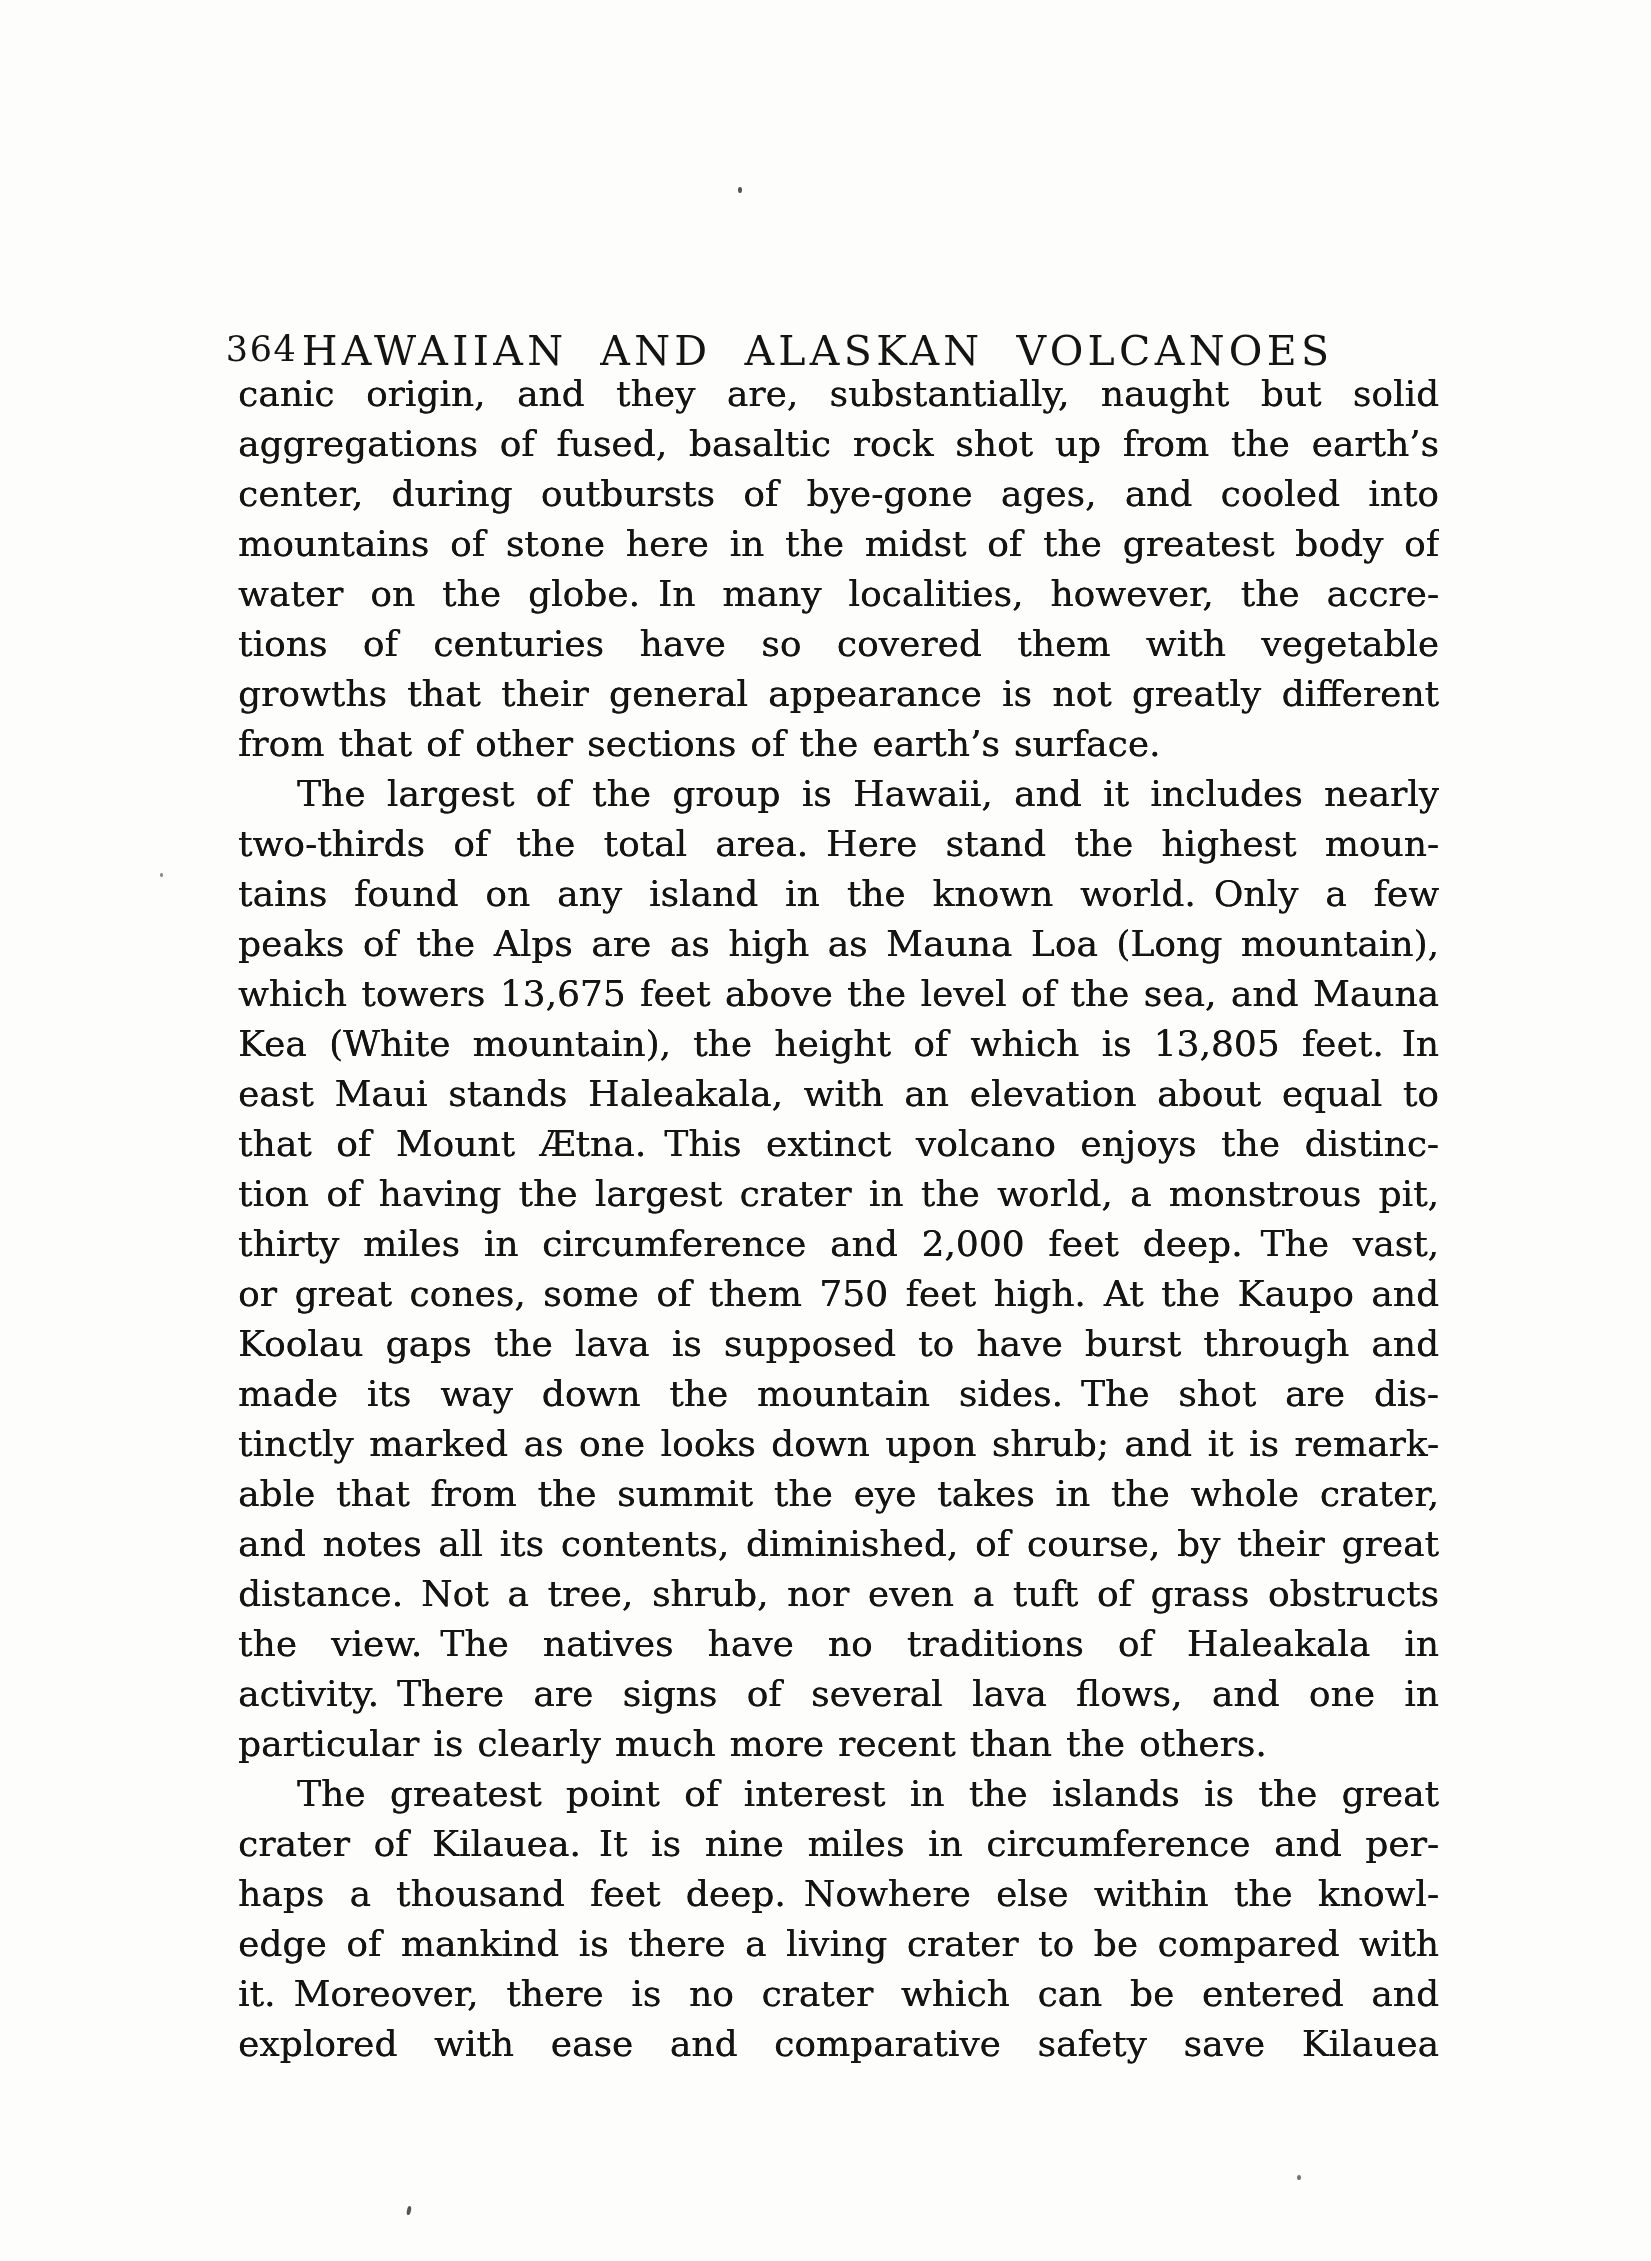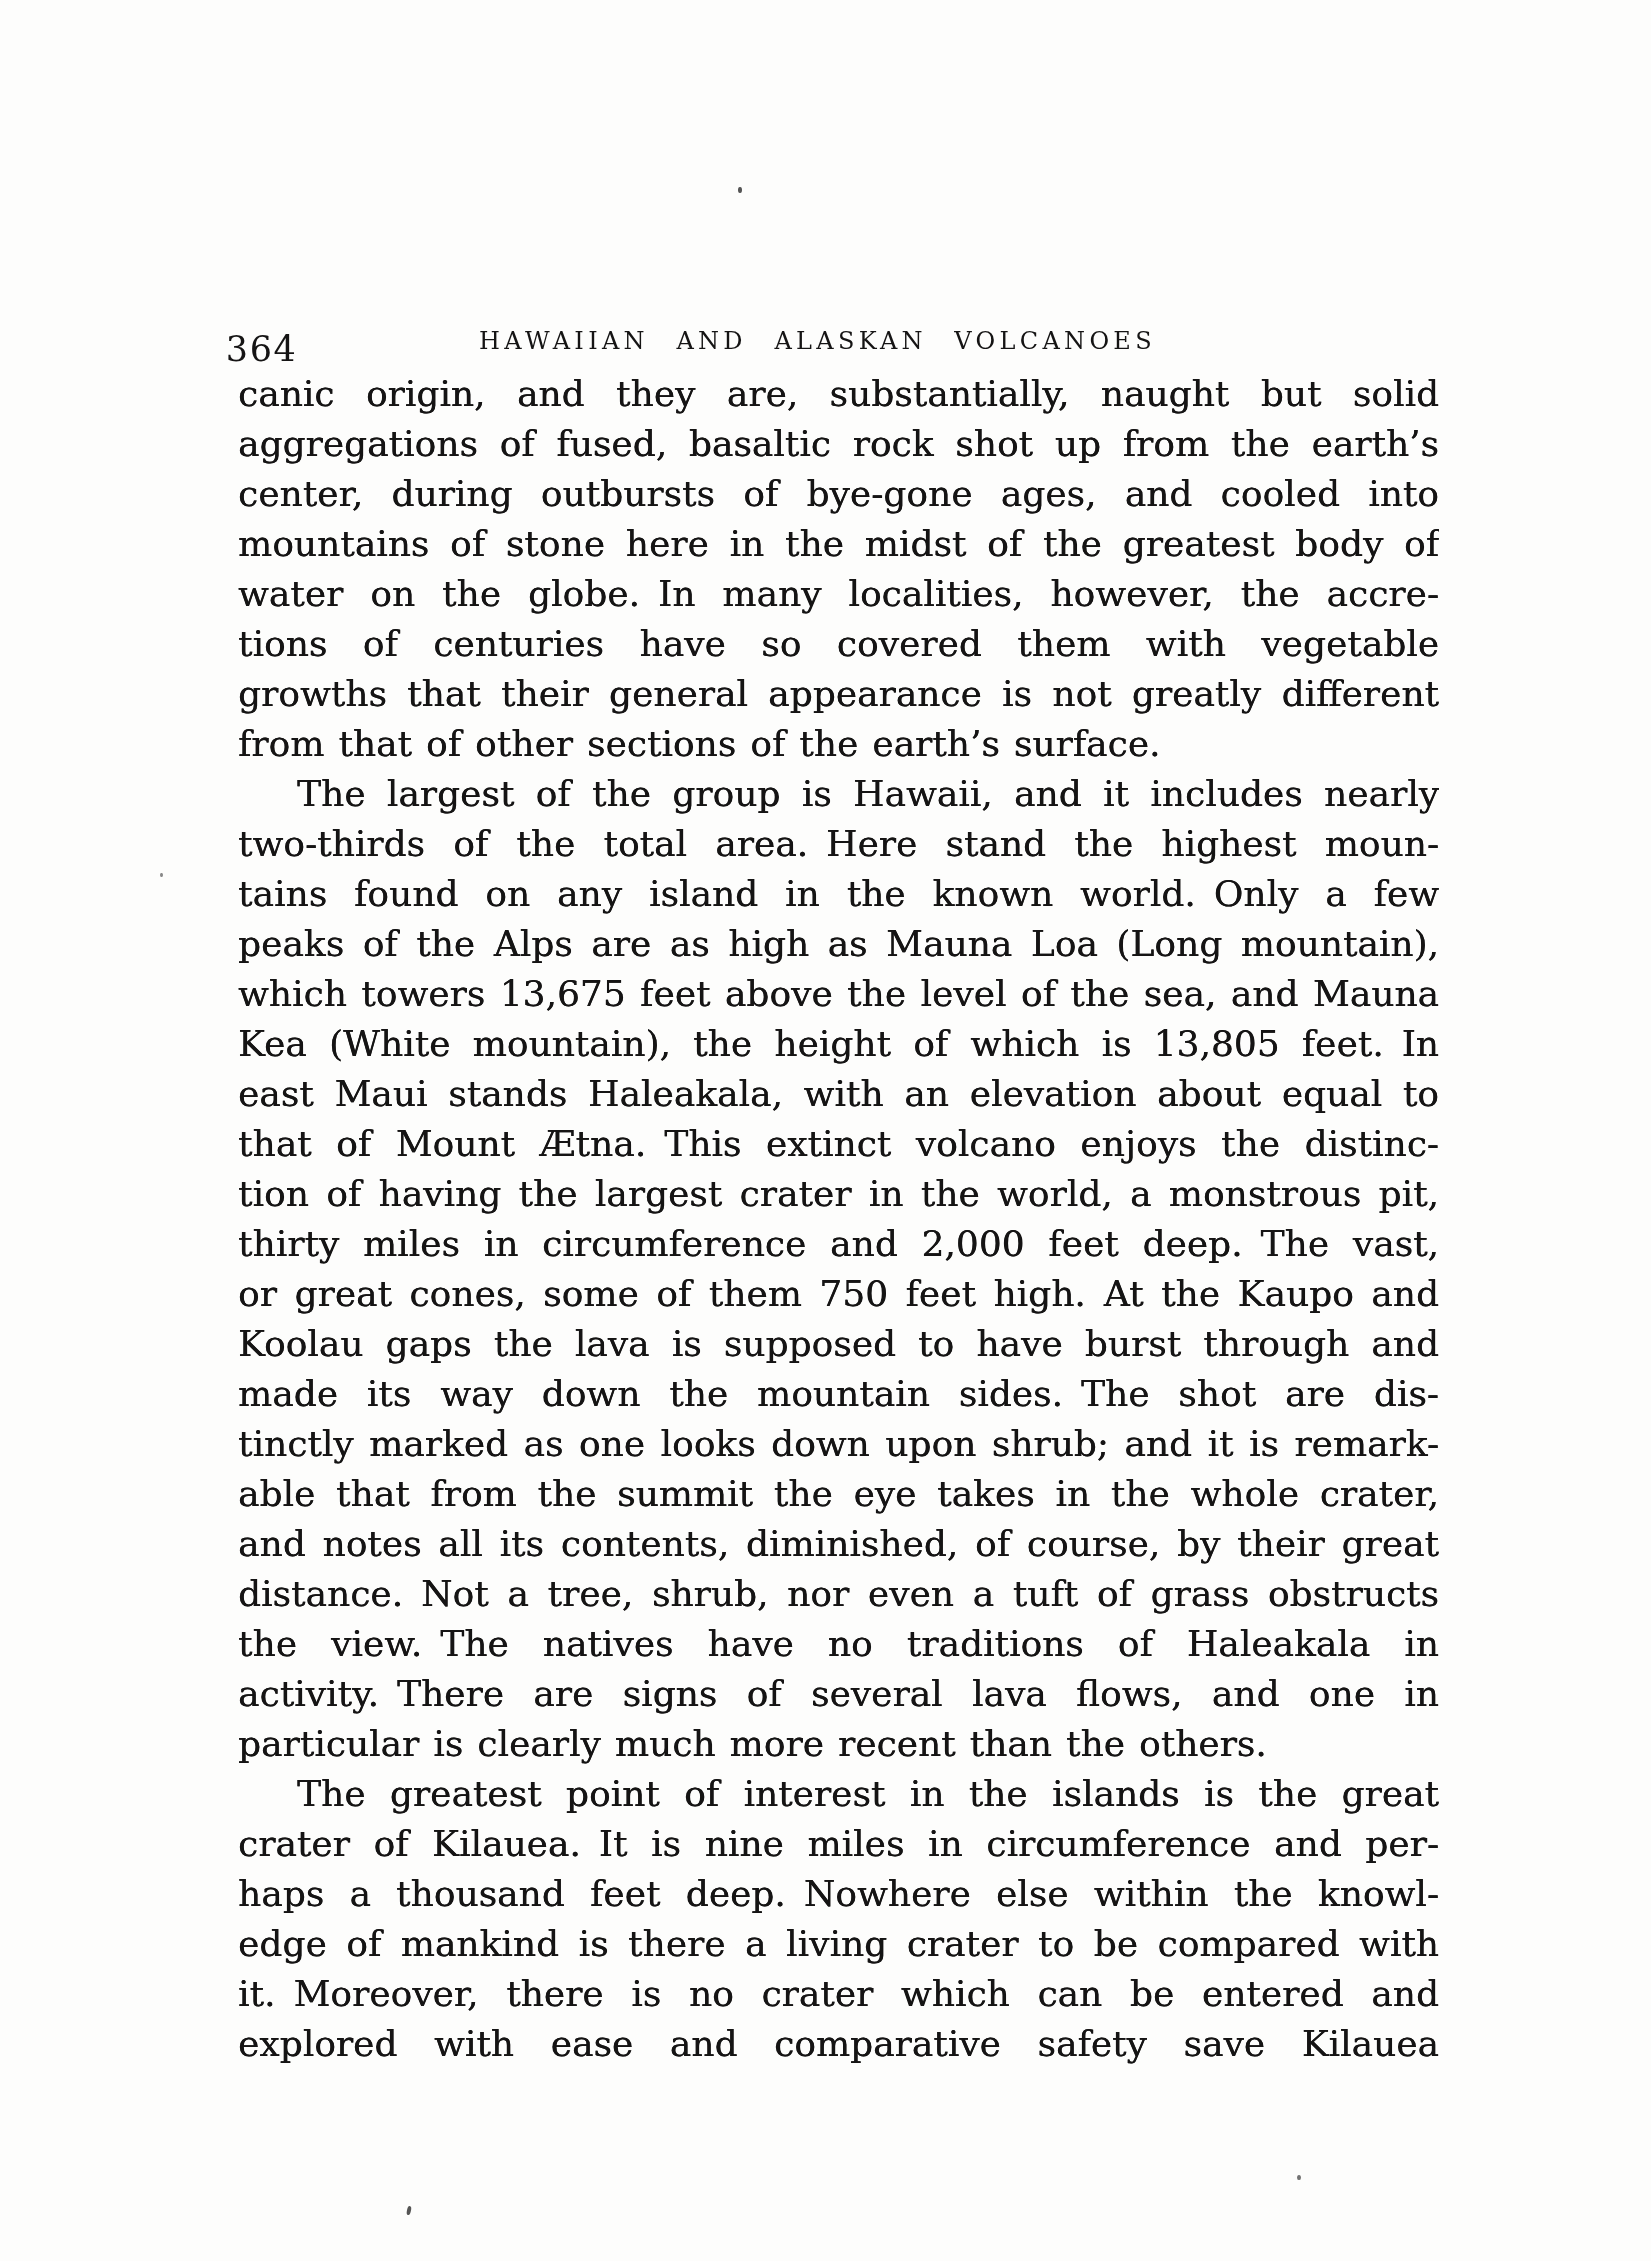--- a/index.html
+++ b/index.html
@@ -27,21 +27,21 @@
   .page-number {
     position: absolute;
     left: 8.7px;
     top: 3.5px;
     font-size: 35px;
     letter-spacing: 1.7px;
   }
   .running-title {
     display: block;
     text-align: center;
-    font-size: 24px;
+    font-size: 41px;
     letter-spacing: 4.3px;
     word-spacing: 15.6px;
     padding-top: 1.7px;
     white-space: nowrap;
   }
   .page-body {
     position: absolute;
     top: 369px;
     left: 238px;
     width: 1201px;

